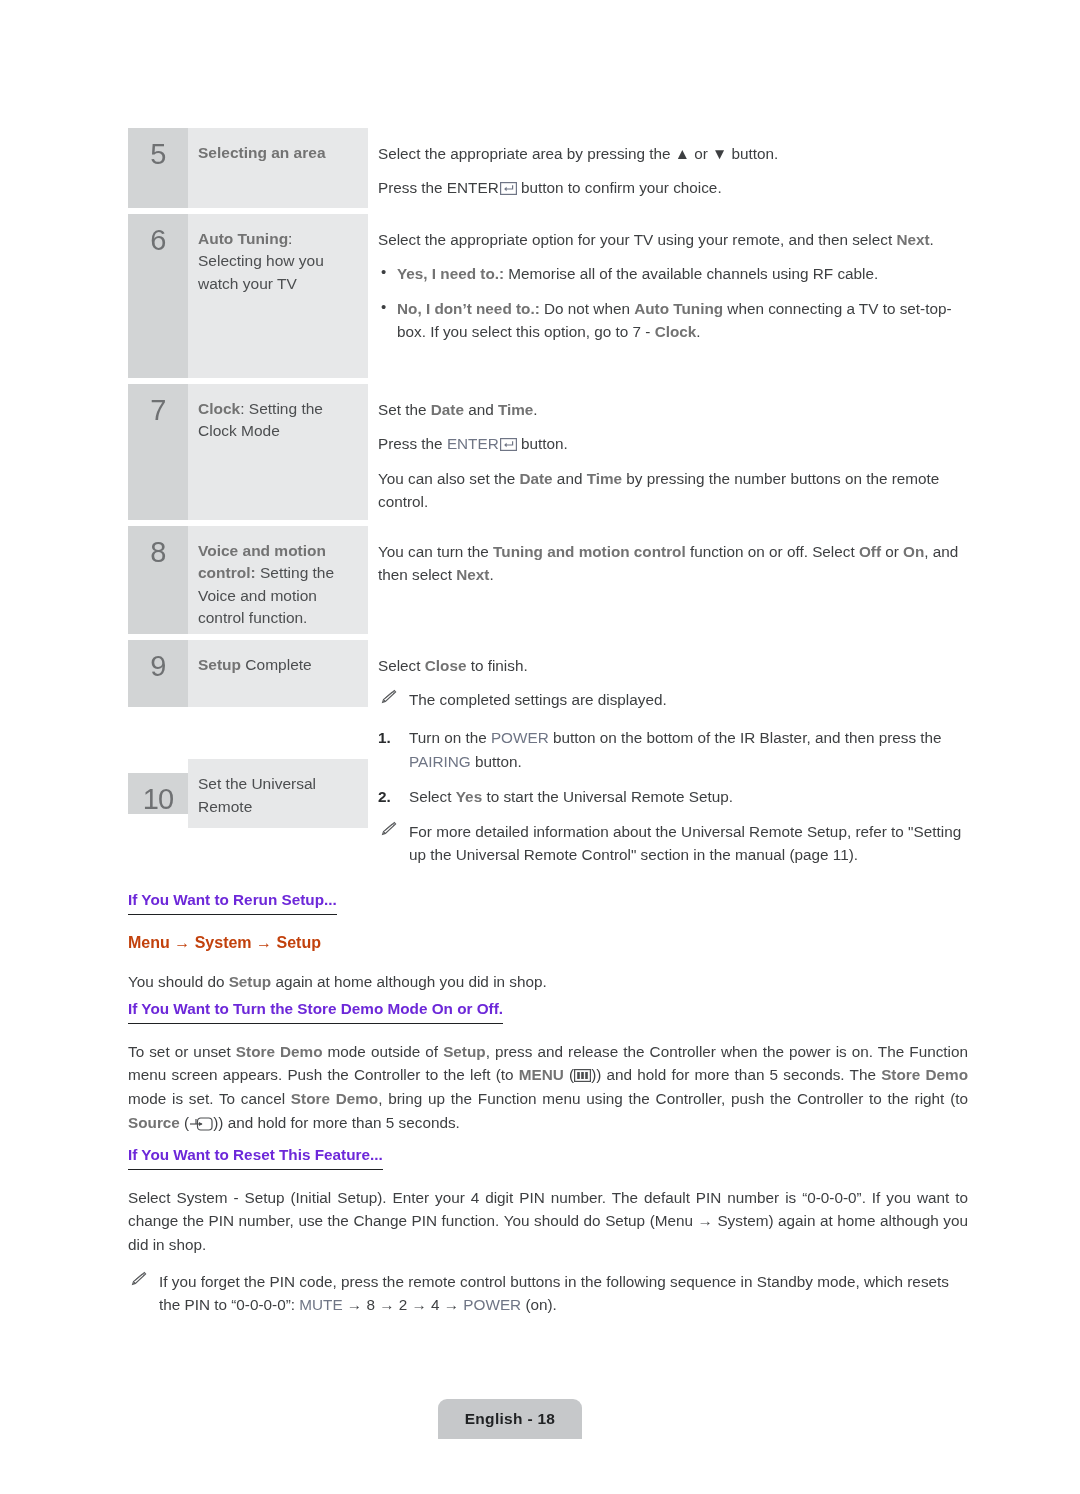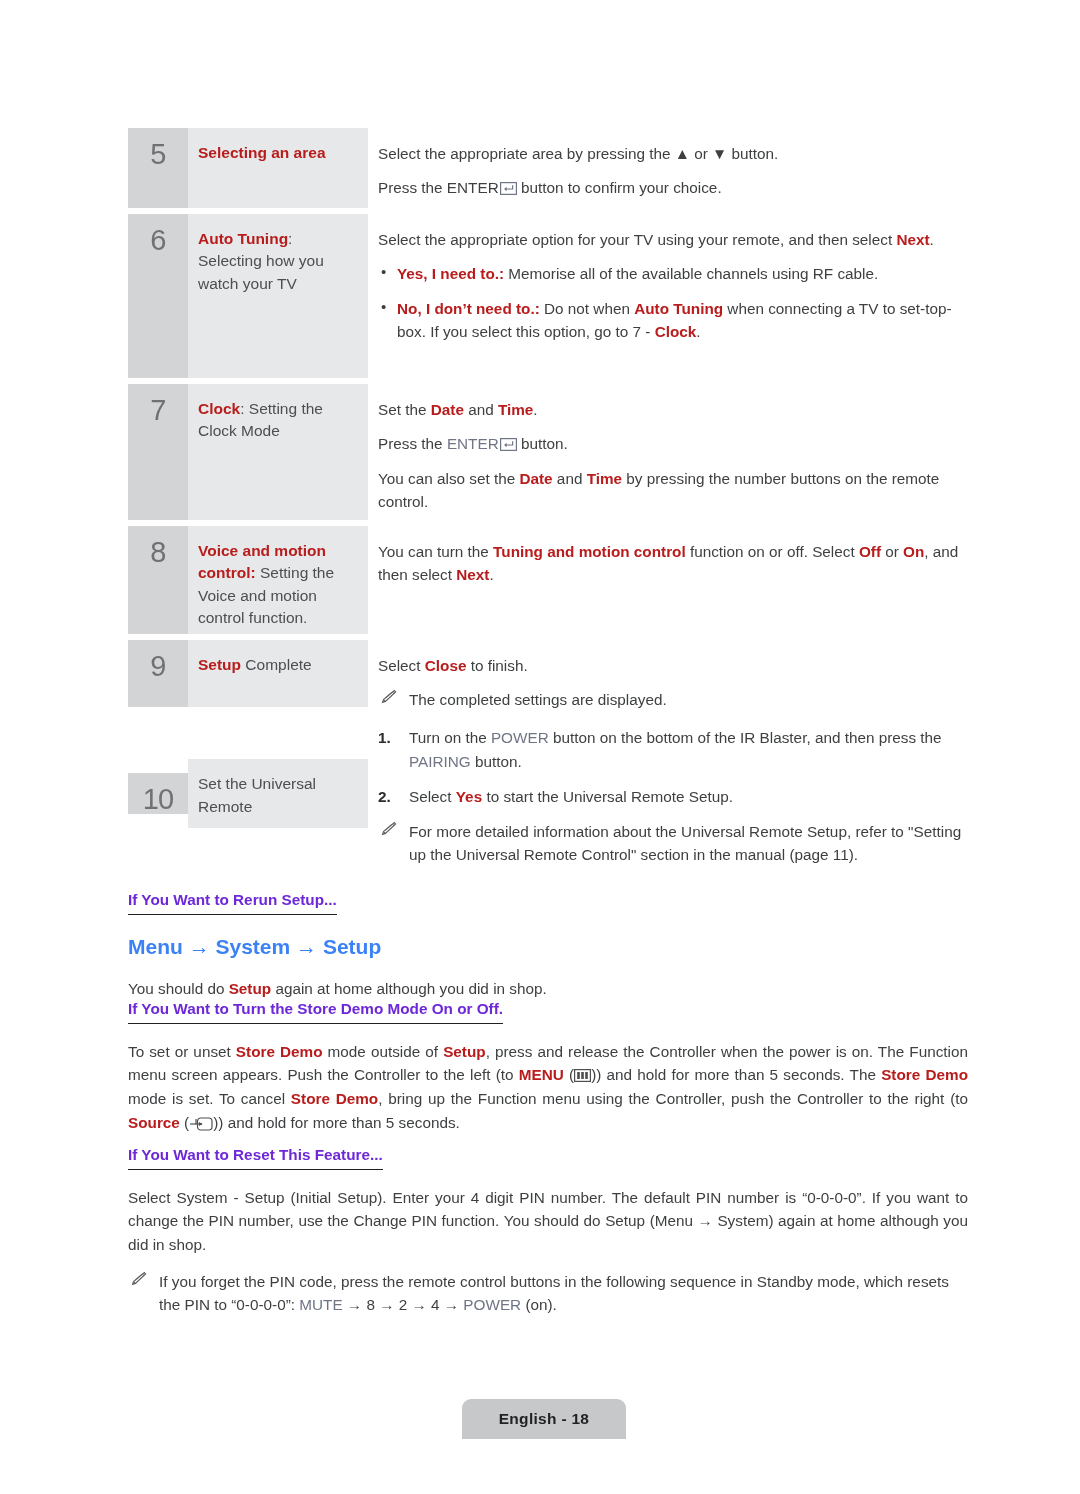--- a/index.html
+++ b/index.html
@@ -63,21 +63,21 @@
     background: #ffffff;
     padding: 14px 0 8px 10px;
     box-sizing: border-box;
     font-size: 15.3px;
     line-height: 1.52;
     color: #3d3f41;
   }
   .step-body p { margin: 0 0 11px 0; }
   .step-body p:last-child { margin-bottom: 0; }
 
-  b, strong { font-weight: bold; color: #b91c1c; }
+  b, strong { font-weight: bold; color: #737373; }
   .keycap {
     color: #6f7585;
     font-weight: normal;
   }
 
   
   ul.dots {
     list-style: none;
     margin: 0 0 0 0;
     padding: 0;
@@ -177,33 +177,33 @@
     font-weight: bold;
     font-size: 15.3px;
     color: #6d28d9;
     display: inline-block;
     border-bottom: 1.6px solid #1f2123;
     padding-bottom: 2px;
     margin-bottom: 16px;
   }
   .sec-sub {
     font-weight: bold;
-    font-size: 21px;
-    color: #3b82f6;
+    font-size: 16px;
+    color: #c2410c;
     margin: 0 0 14px 0;
   }
   .sec-p { margin: 0 0 13px 0; }
   .sec-p:last-child { margin-bottom: 0; }
 
   
   .footer-tab {
     position: absolute;
-    left: 462px;
+    left: 438px;
     top: 1399px;
-    width: 164px;
+    width: 144px;
     height: 40px;
     background: #c6c8ca;
     border-radius: 9px 9px 0 0;
     display: flex;
     align-items: center;
     justify-content: center;
     font-size: 15.5px;
     font-weight: bold;
     color: #1f2123;
     letter-spacing: 0.3px;

